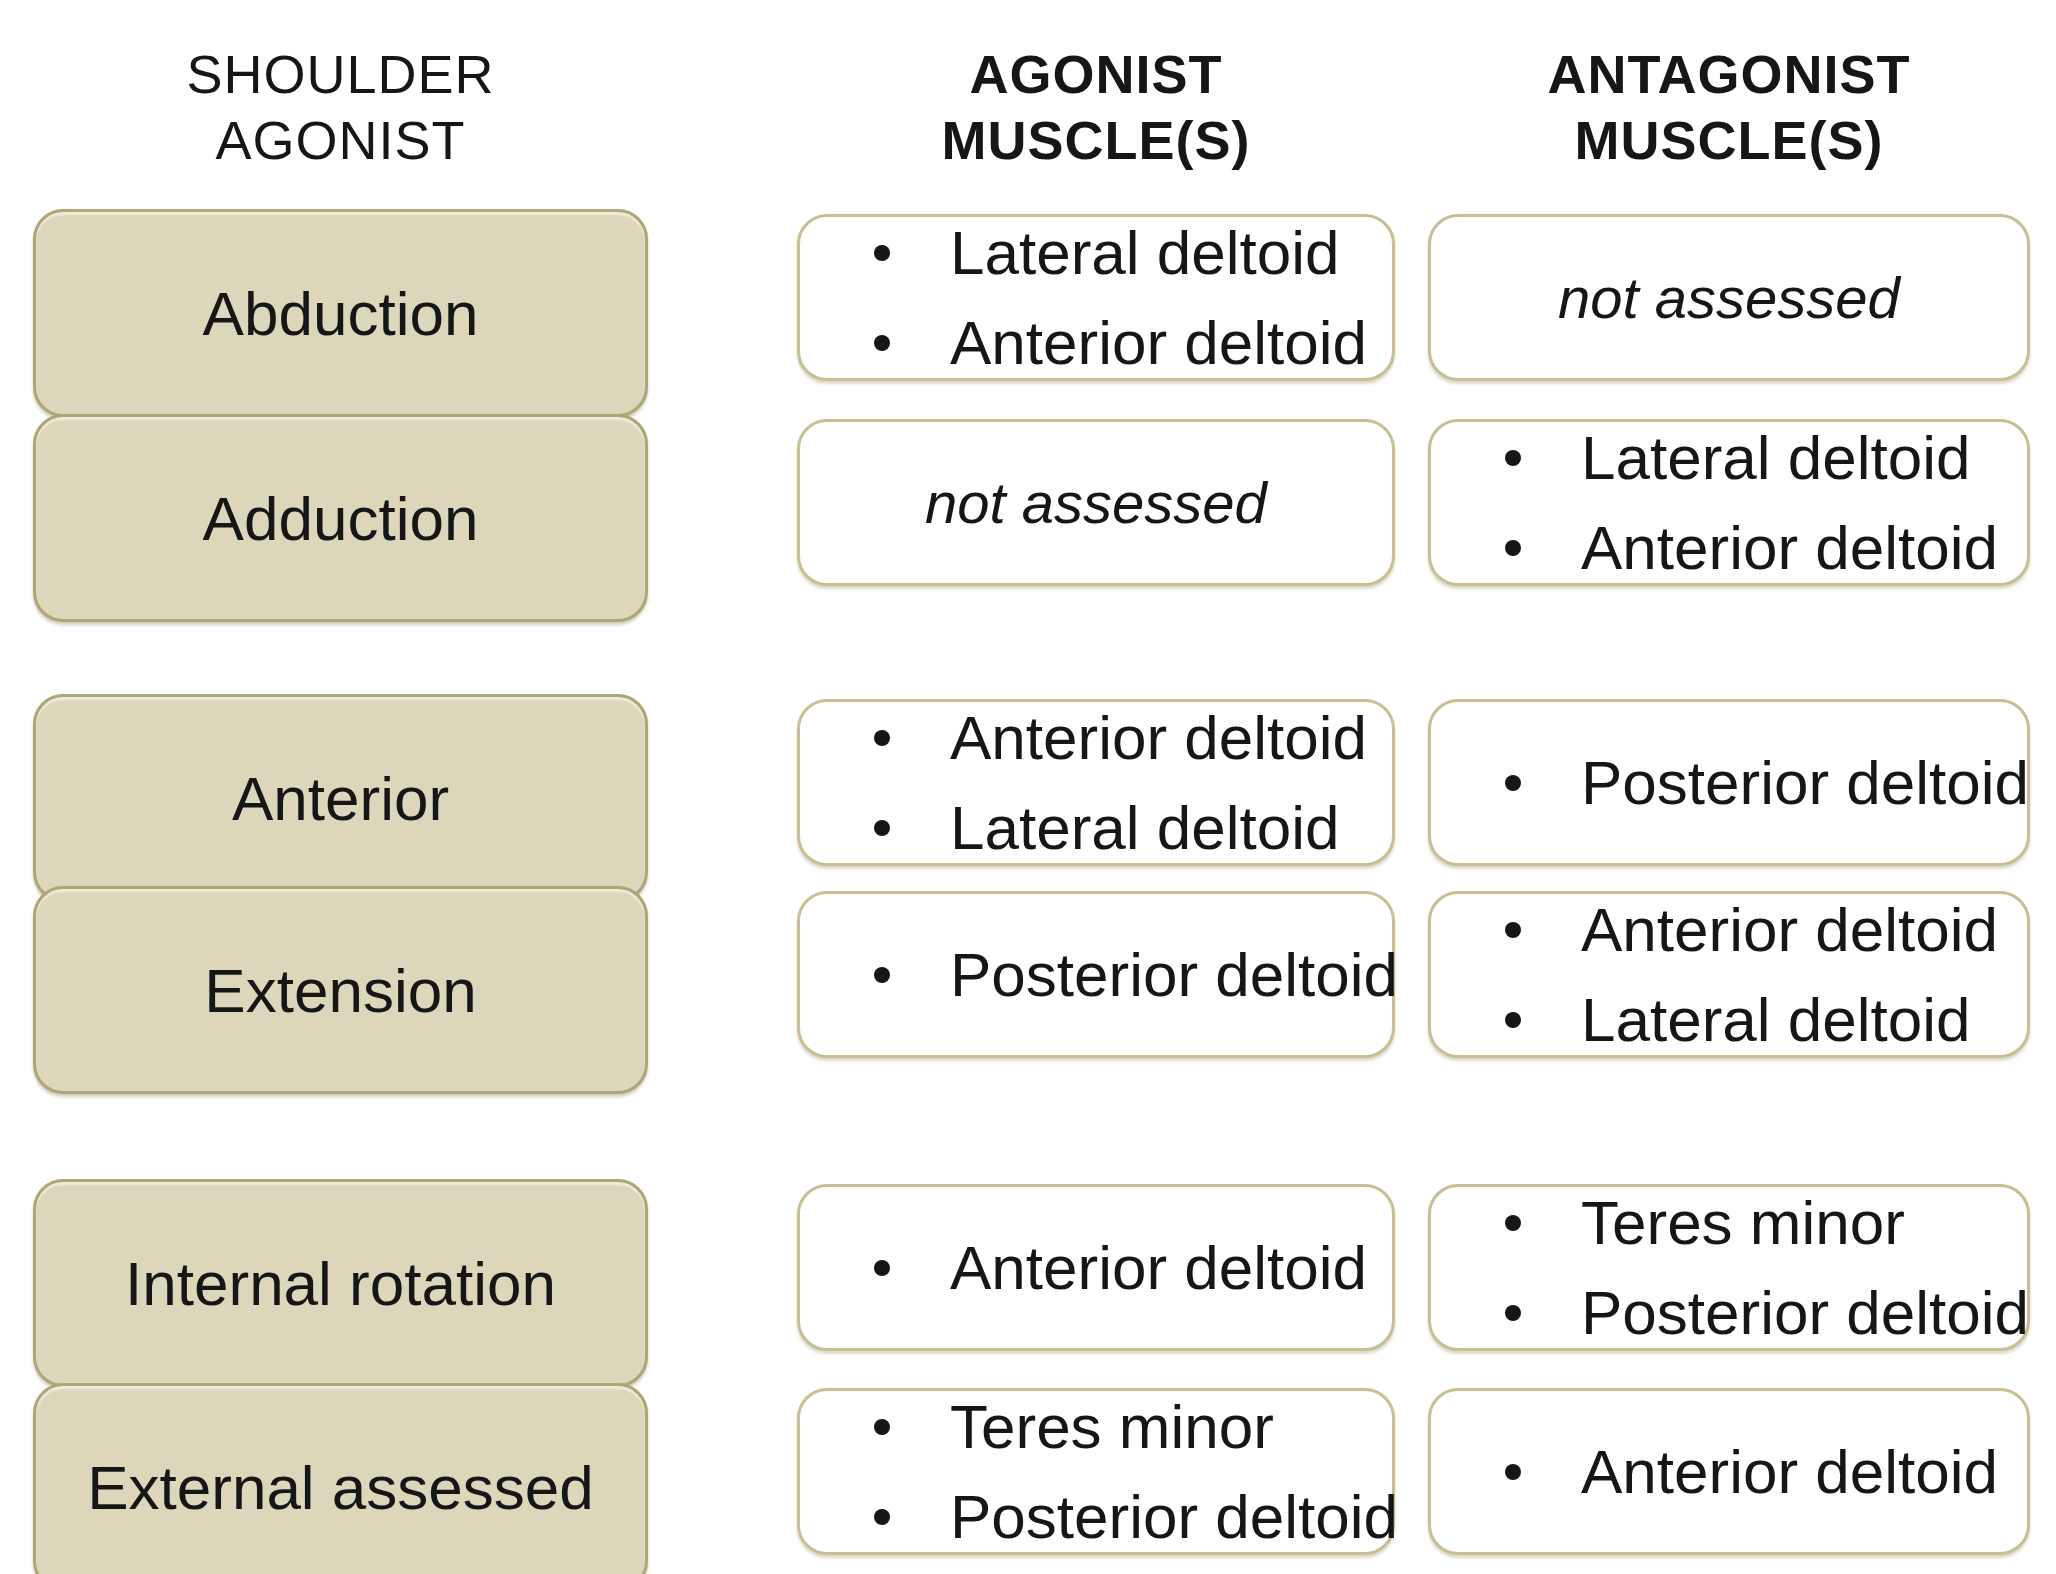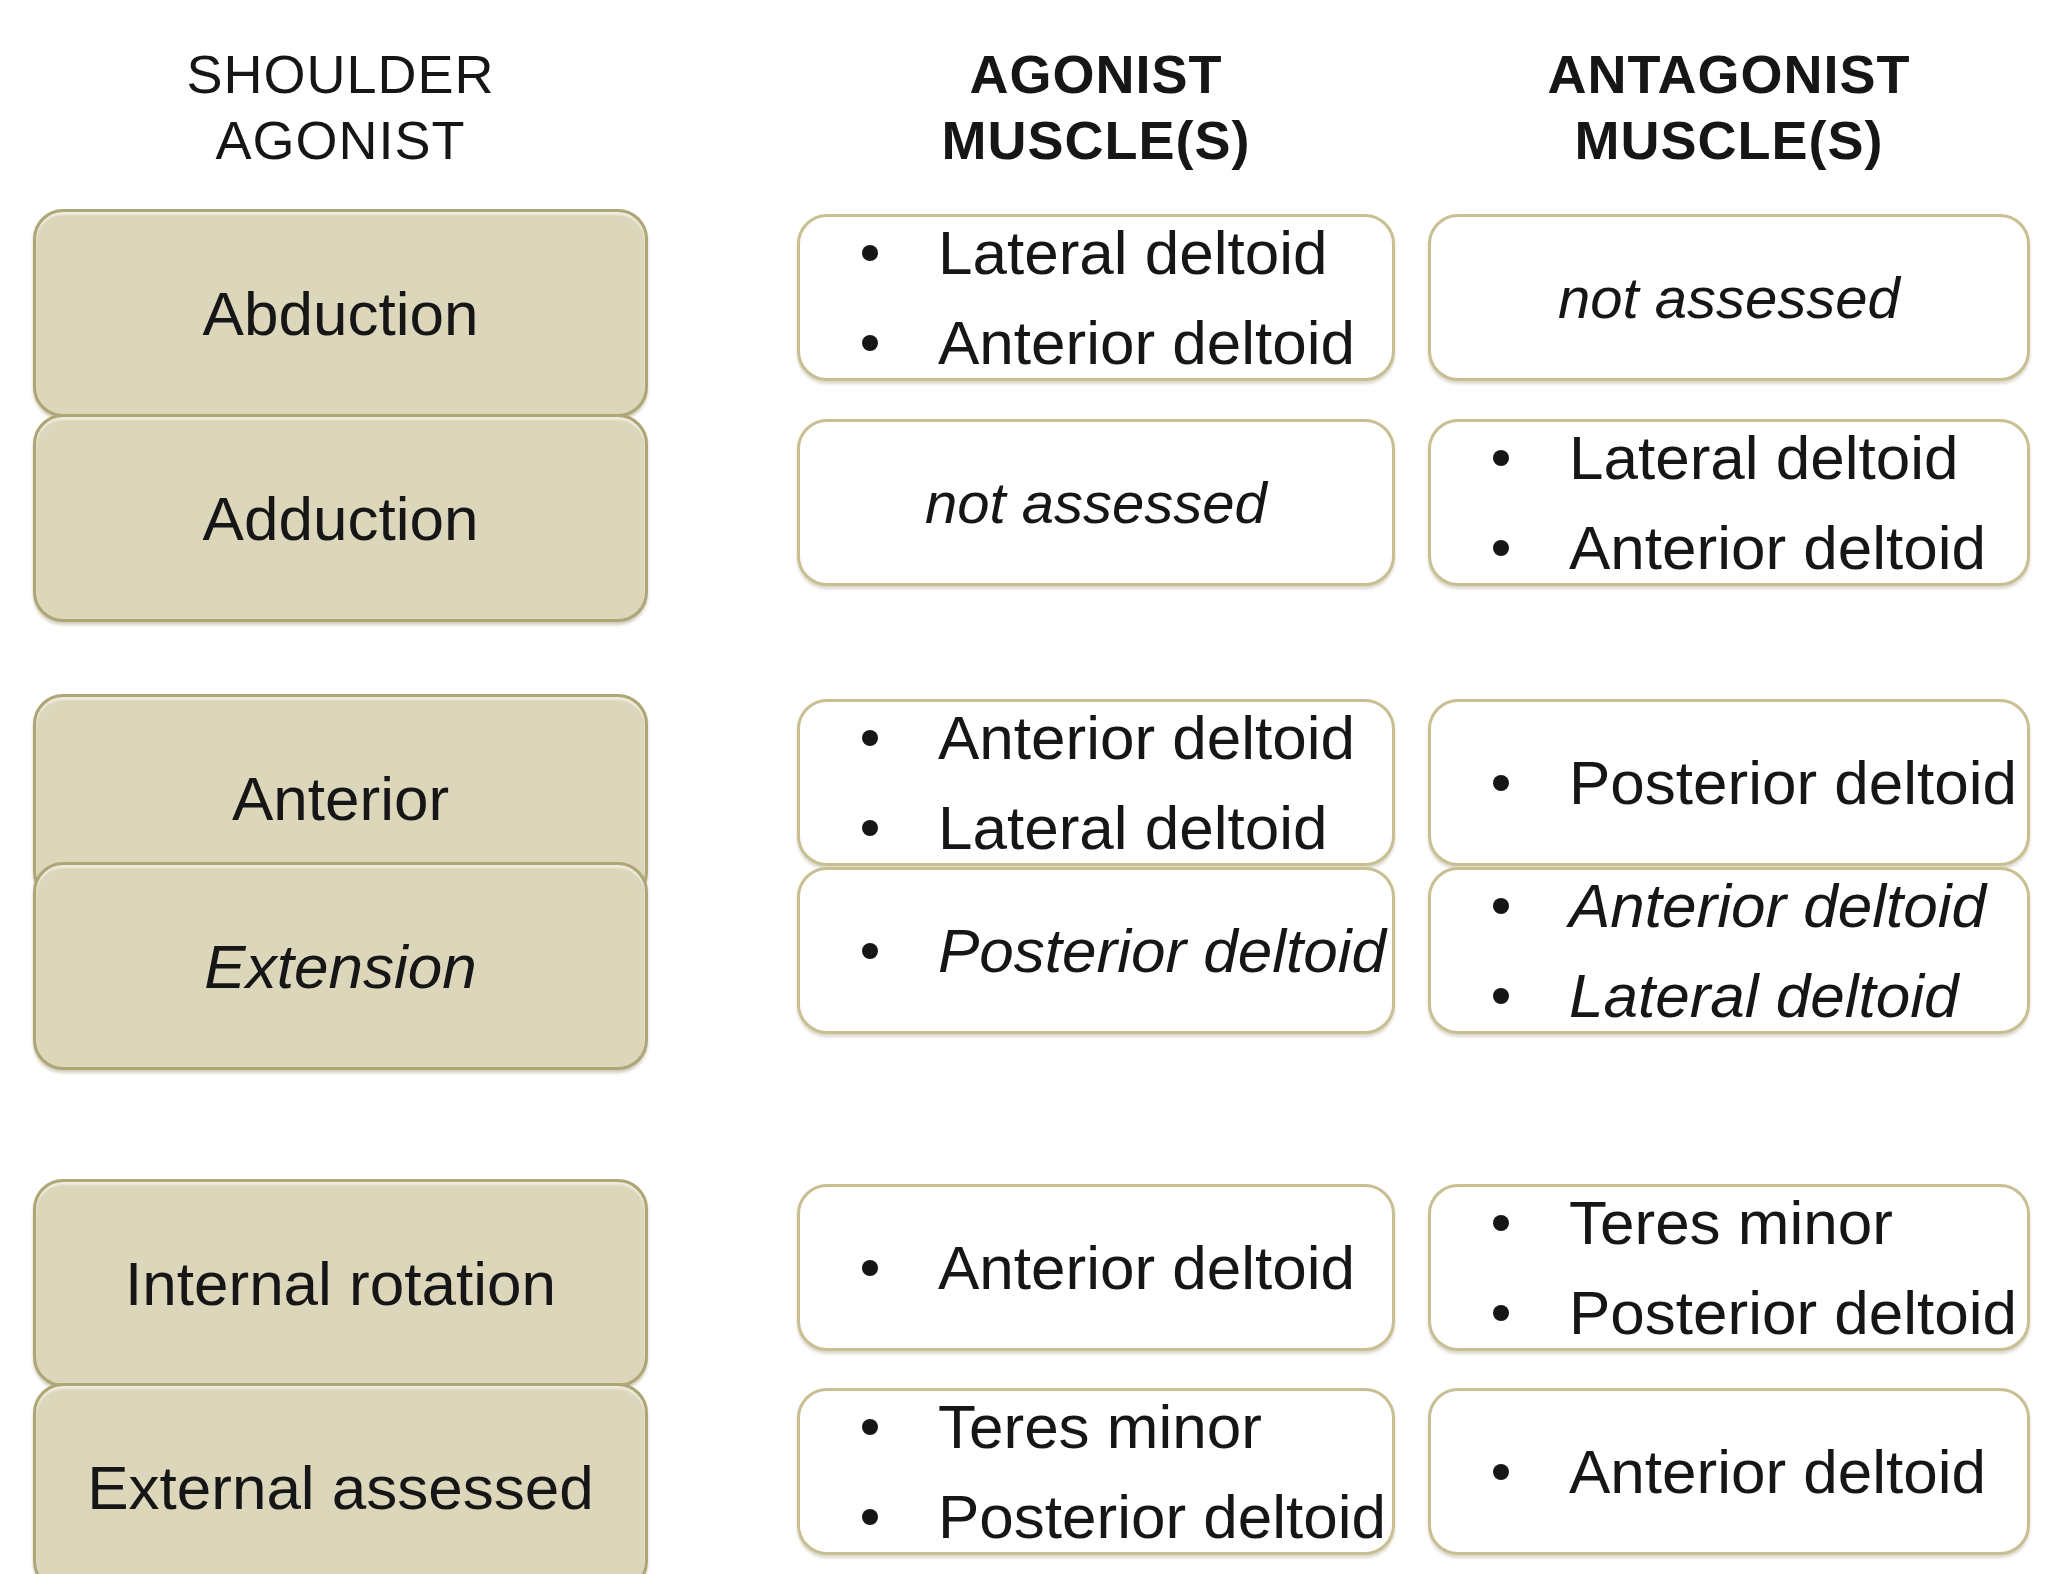--- a/index.html
+++ b/index.html
@@ -48,21 +48,21 @@
     display:flex;align-items:center;
   }
   .agonist{left:797px;width:598px;}
   .antagonist{left:1428px;width:602px;}
 
   .note{
     width:100%;text-align:center;
     font-style:italic;font-size:58px;
   }
   ul.bullets{
-    list-style:none;margin:0;width:100%;box-sizing:border-box;
+    list-style:none;margin:12px;width:100%;box-sizing:border-box;
     padding:0 24px 0 56px;
     display:flex;flex-direction:column;gap:26px;
   }
   .bullets li{
     position:relative;padding-left:82px;
     font-size:62px;line-height:64px;white-space:nowrap;
   }
   .bullets li::before{
     content:"";position:absolute;left:6px;top:50%;margin-top:-8px;
     width:16px;height:16px;border-radius:50%;background:#161616;
@@ -124,21 +124,21 @@
             <li>Anterior deltoid</li>
             <li>Lateral deltoid</li>
           </ul>
         </div>
         <div class="box muscle-box antagonist">
           <ul class="bullets">
             <li>Posterior deltoid</li>
           </ul>
         </div>
       </div>
-      <div class="row" style="top: 862px; font-style: italic;">
+      <div class="row" style="top: 886px;">
         <div class="box action-box">
           <span>Extension</span>
         </div>
         <div class="box muscle-box agonist">
           <ul class="bullets">
             <li>Posterior deltoid</li>
           </ul>
         </div>
         <div class="box muscle-box antagonist">
           <ul class="bullets">

